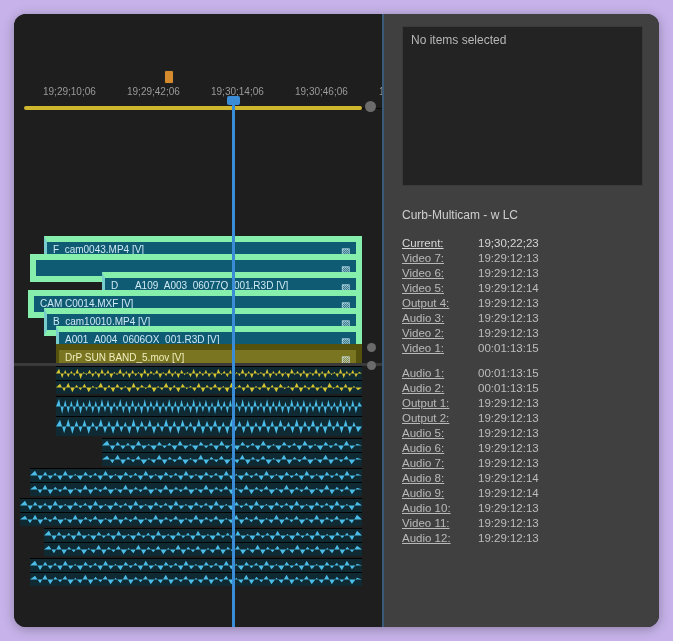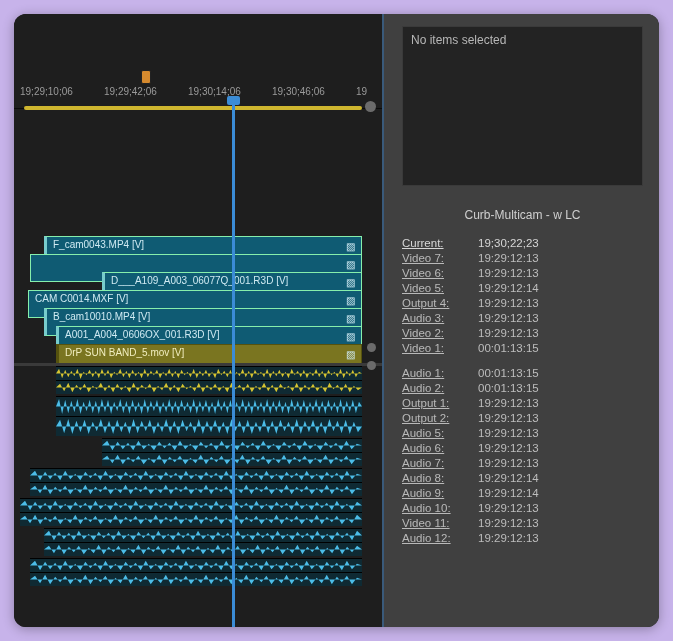--- a/index.html
+++ b/index.html
@@ -26,20 +26,21 @@
     height: 100%;
     background: #1e1e1e;
     border-right: 2px solid #3a5a7a;
     position: relative;
     overflow: hidden;
   }
   .ruler-region {
     position: relative;
     height: 95px;
     border-bottom: 1px solid #0b0b0b;
+    margin-left: 23px;
   }
   .in-marker {
     position: absolute;
     top: 56px;
     left: 127px;
     width: 10px;
     height: 14px;
     background: #d68a2e;
     border: 1px solid #222;
     border-radius: 2px;
@@ -80,21 +81,21 @@
     top: 96px;
     left: 0;
     width: 100%;
     bottom: 0;
   }
   .track-area { position: relative; width: 100%; height: 100%; }
   .clip {
     position: absolute;
     height: 28px;
     background: #0f5b73;
-    border: 1px solid #86efac;
+    border: 6px solid #86efac;
     color: #cfeaf2;
     font-size: 10px;
     line-height: 16px;
     padding-left: 6px;
     white-space: nowrap;
     overflow: hidden;
   }
   .clip.before { border-left: 3px solid #7cc; }
   .clip .fx {
     position: absolute;
@@ -168,21 +169,20 @@
     padding: 6px 8px;
     color: #b7b7b7;
     font-size: 12px;
     margin-bottom: 22px;
     background: #232323;
   }
   .source-title {
     font-size: 12px;
     color: #cfcfcf;
     margin-bottom: 14px;
-    text-align: center;
   }
   .tc-list { font-size: 11.5px; line-height: 15px; }
   .tc-row { display: flex; }
   .tc-row .lab {
     width: 76px;
     text-align: left;
     padding-right: 8px;
     color: #b9b9b9;
     text-decoration: underline;
   }

